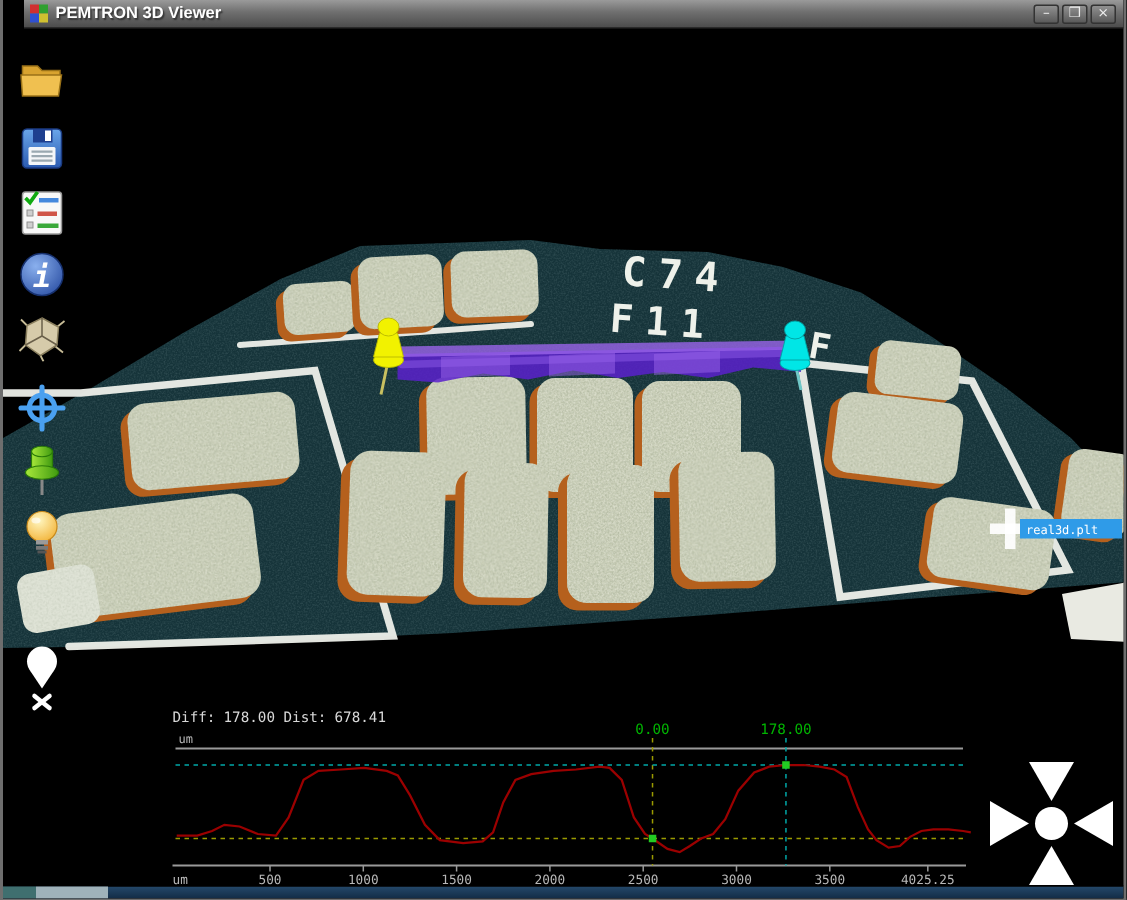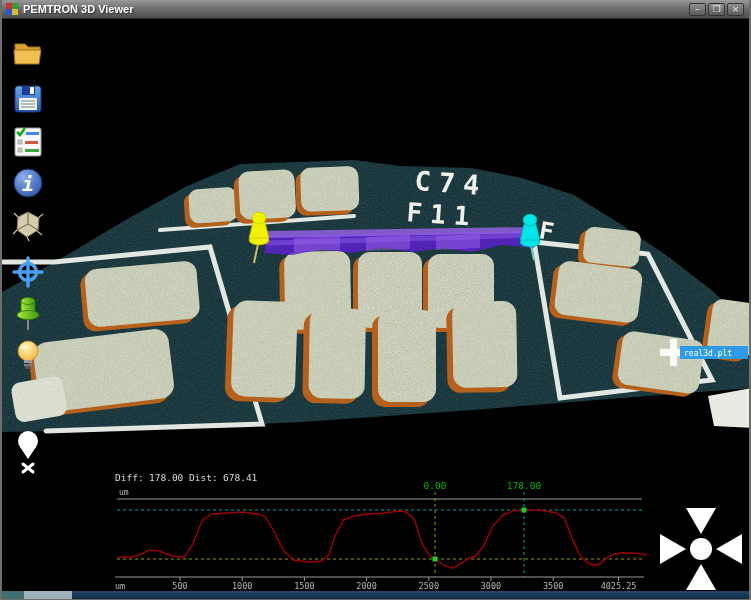--- a/index.html
+++ b/index.html
@@ -1,20 +1,20 @@
 <!DOCTYPE html>
 <html><head>
 <meta charset="utf-8">
 <style>
   html,body{margin:0;padding:0;background:#222;}
   .window{position:relative;width:751px;height:600px;background:#000;overflow:hidden;
           font-family:"Liberation Sans",sans-serif;box-sizing:border-box;
           border-left:2px solid #6e6e6e;border-right:2px solid #6e6e6e;border-bottom:1px solid #6e6e6e;}
   
-  .titlebar{position:absolute;top:0;left:0;right:0;height:18px;z-index:30;
+  .titlebar{position:absolute;top:0;left:14px;right:0;height:18px;z-index:30;
             background:linear-gradient(#9a9a9a,#6f6f6f 45%,#4d4d4d);display:flex;align-items:center;
             border-bottom:1px solid #2a2a2a;}
   .app-icon{width:12px;height:12px;margin:0 5px 0 4px;display:grid;grid-template-columns:6px 6px;grid-template-rows:6px 6px;}
   .app-icon i{display:block;}
   .title-text{color:#fff;font-size:11px;font-weight:bold;text-shadow:1px 1px 1px #333;}
   .winbtns{margin-left:auto;display:flex;gap:2px;padding-right:5px;}
   .winbtn{width:17px;height:13px;font-size:9px;line-height:11px;text-align:center;color:#eee;
           background:linear-gradient(#909090,#5a5a5a);border:1px solid #333;border-radius:2px;
           font-family:"DejaVu Sans",sans-serif;cursor:default;padding:0;}
   

